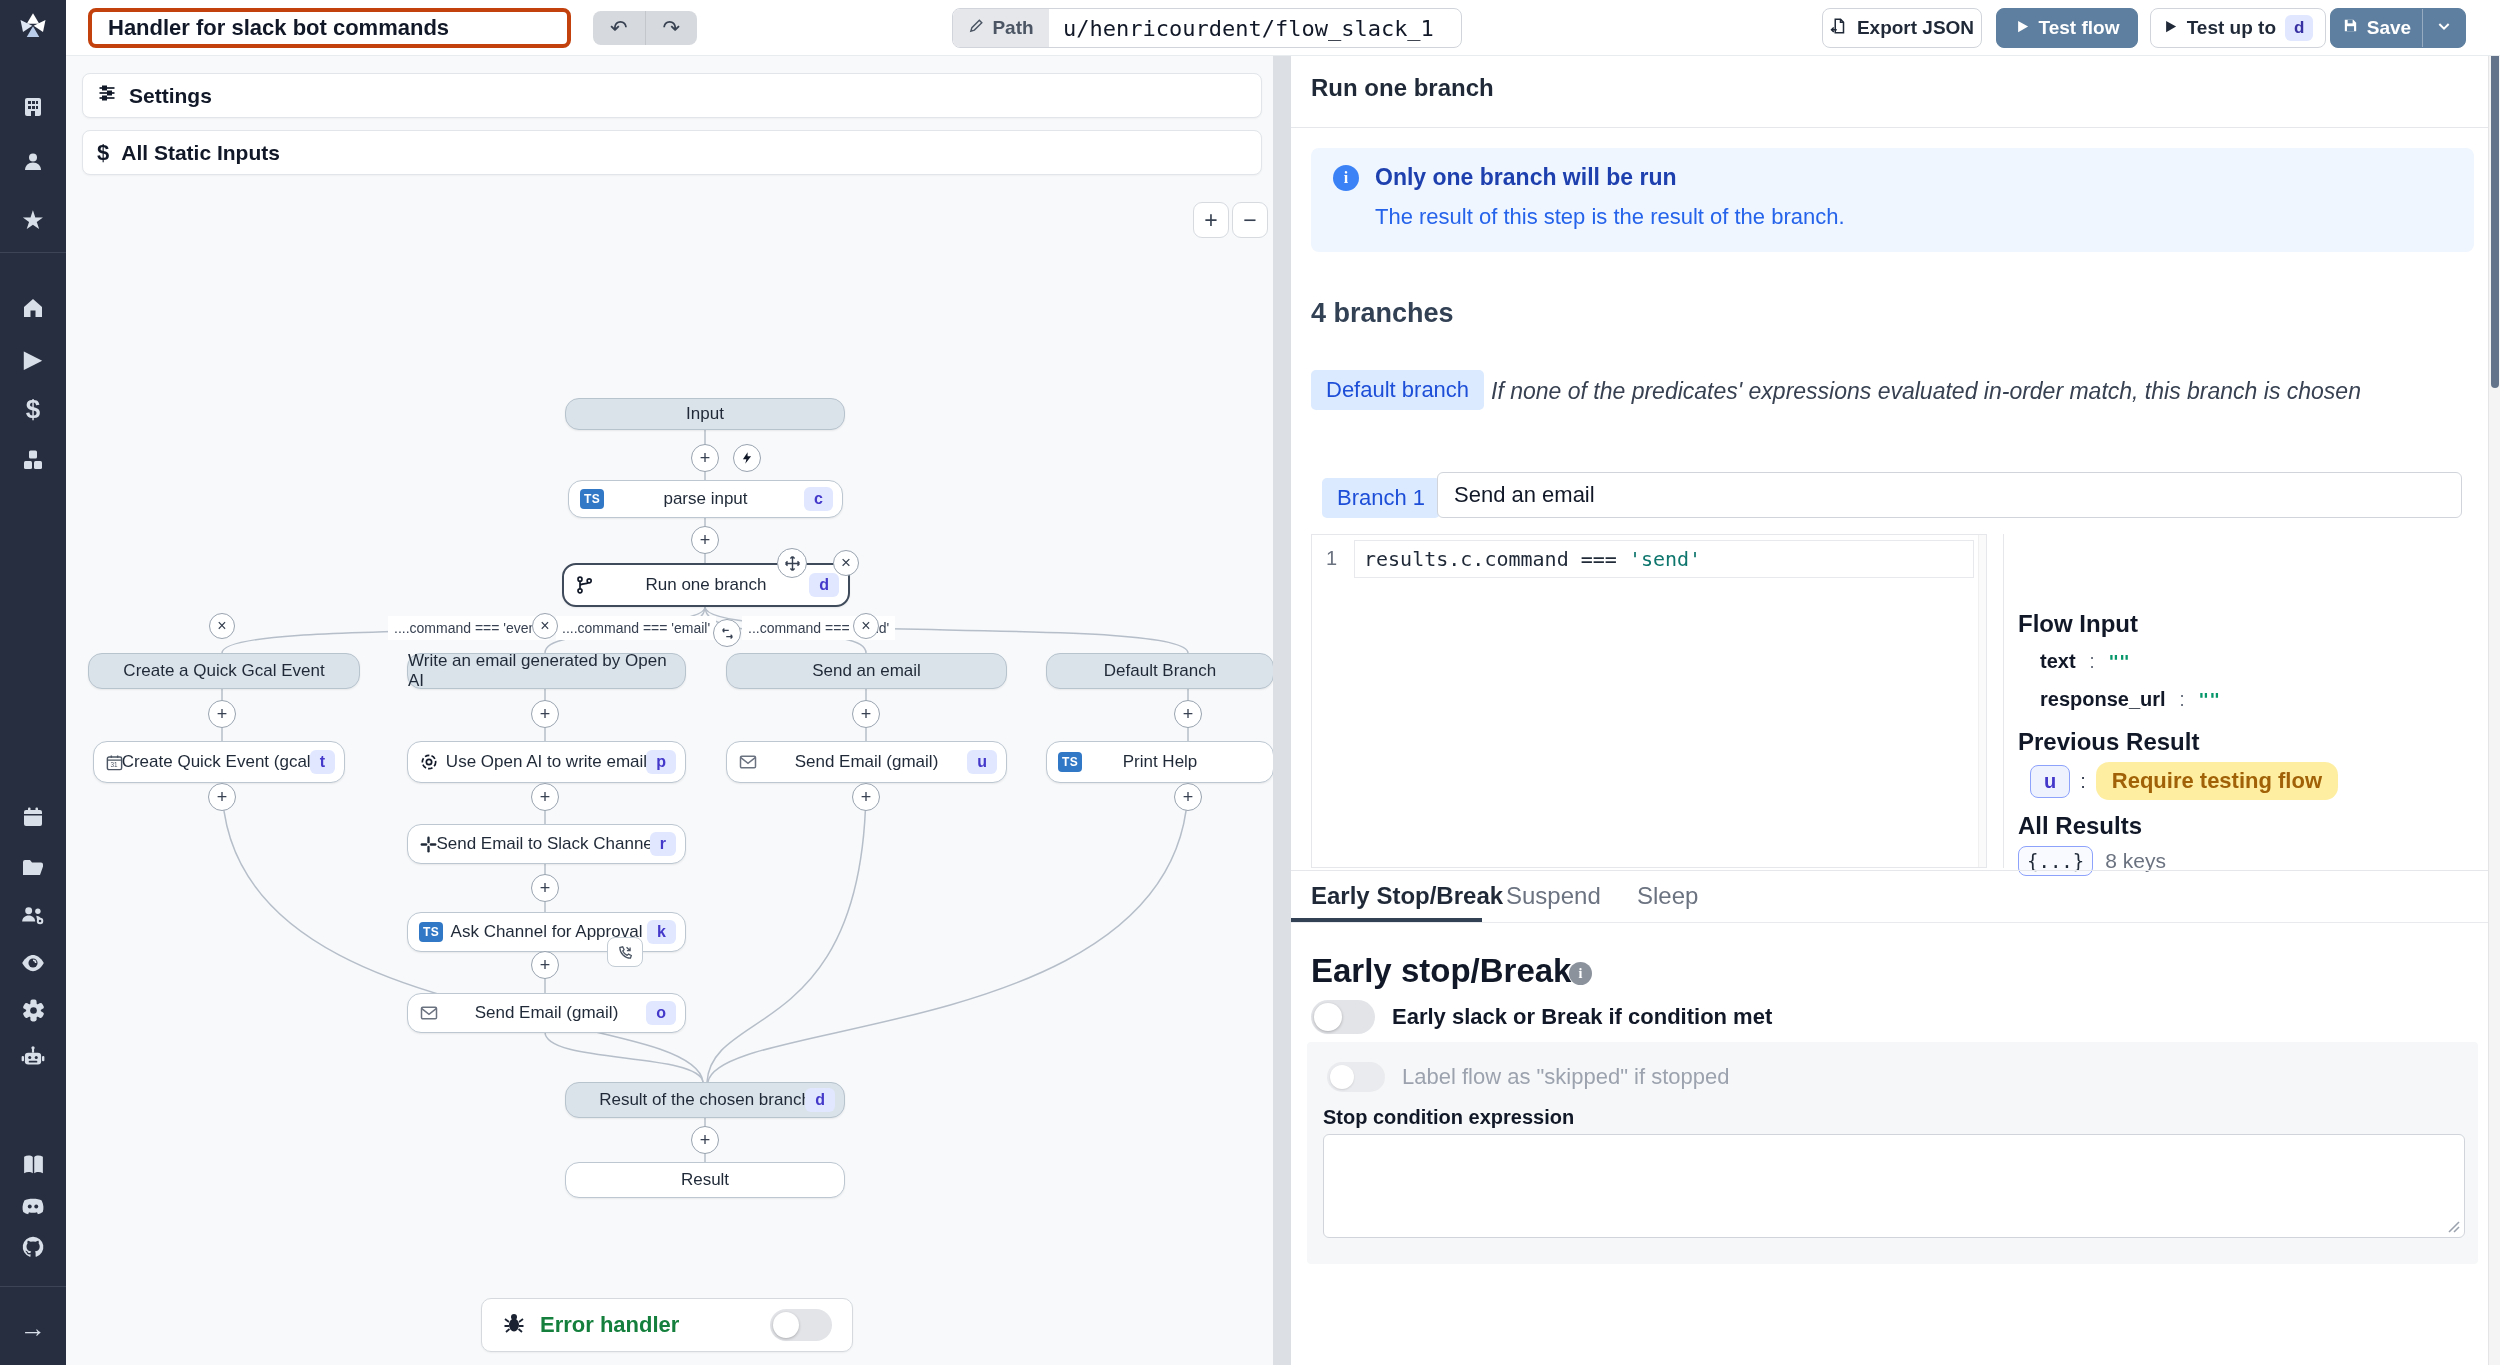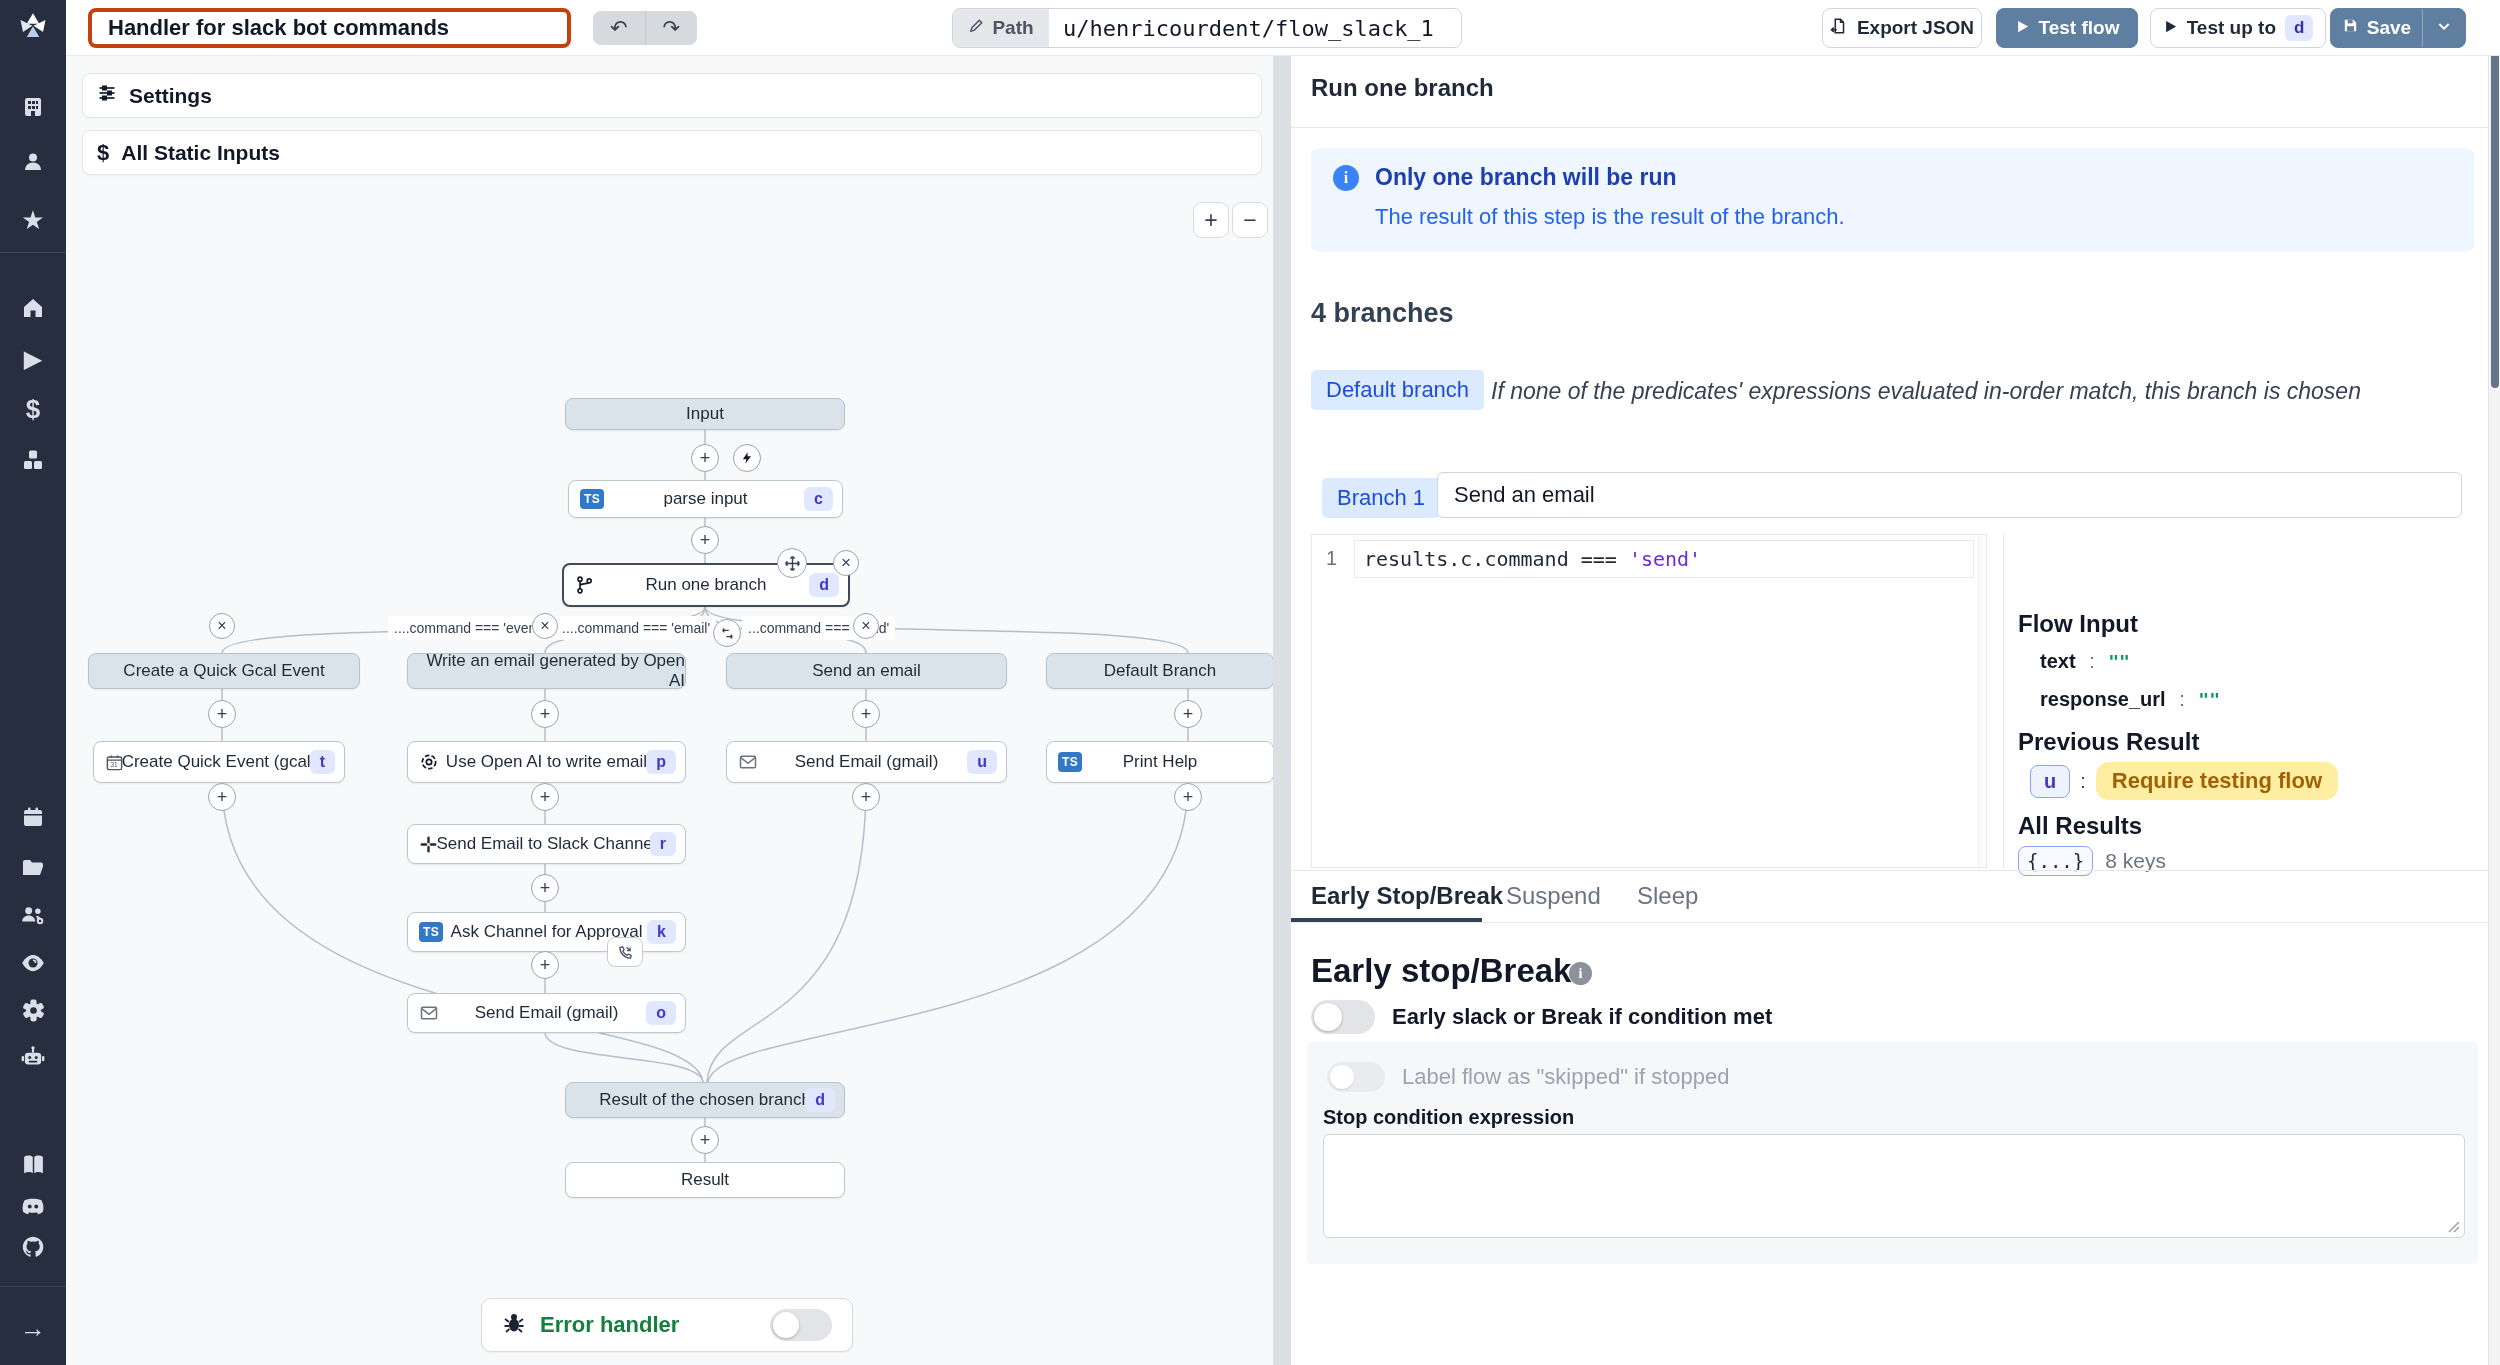--- a/index.html
+++ b/index.html
@@ -18,21 +18,21 @@
   .tb-input { position:absolute; border:4px solid #c2410c; border-radius:8px; background:#fff; font-size:22px; font-weight:600; color:#111827; padding:0 16px; }
   .btn { position:absolute; display:flex; align-items:center; justify-content:center; gap:9px; border-radius:8px; font-size:19px; font-weight:700; cursor:pointer; }
   .btn.white { background:#fff; border:1px solid #d1d5db; color:#1f2937; }
   .btn.steel { background:#5e7f9f; color:#fff; border:1px solid #5e7f9f; }
   .mini-badge { background:#e0e7ff; color:#3730a3; border-radius:6px; padding:3px 9px; font-size:17px; font-weight:700; }
 
   
   #flow { left:66px; top:56px; width:1207px; height:1309px; background:#f7f9fb; overflow:hidden; }
   .bigbox { position:absolute; left:16px; width:1180px; height:45px; background:#fff; border:1px solid #e2e5e9; border-radius:8px; display:flex; align-items:center; gap:12px; padding:0 14px; font-size:21px; font-weight:700; color:#111827; cursor:pointer; box-shadow:0 1px 2px rgba(0,0,0,.04); }
   .zoombtn { position:absolute; width:36px; height:36px; background:#fff; border:1px solid #d7dbe0; border-radius:9px; font-size:23px; color:#374151; display:flex; align-items:center; justify-content:center; cursor:pointer; }
-  .node { position:absolute; background:#fff; border:1px solid #bdc7d1; border-radius:8px; display:flex; align-items:center; justify-content:center; font-size:17px; color:#1f2937; box-shadow:0 1px 2px rgba(0,0,0,.07); cursor:pointer;text-align:right; }
+  .node { position:absolute; background:#fff; border:1px solid #bdc7d1; border-radius:14px; display:flex; align-items:center; justify-content:center; font-size:17px; color:#1f2937; box-shadow:0 1px 2px rgba(0,0,0,.07); cursor:pointer; }
   .node.gray { background:#dbe3ea; border-color:#b7c3cd; }
   .node.sel { border:2px solid #3f4a5a; }
   .node .nicon { position:absolute; left:11px; display:flex; align-items:center; }
   .node .nbadge { position:absolute; right:9px; background:#e0e7ff; color:#4338ca; font-weight:700; font-size:16px; border-radius:6px; padding:3px 10px; }
   .tsbadge { background:#3178c6; color:#fff; font-size:12px; font-weight:700; border-radius:4px; padding:3px 4px; letter-spacing:.5px; }
   .dot { position:absolute; background:#fff; border:1px solid #99a3af; border-radius:50%; display:flex; align-items:center; justify-content:center; color:#374151; cursor:pointer; z-index:5; }
   .pred { position:absolute; background:#fff; color:#374151; font-size:14px; padding:4px 6px; z-index:4; cursor:default; white-space:nowrap; }
 
   
   #rpanel { left:1291px; top:56px; width:1197px; height:1309px; background:#fff; }
@@ -458,21 +458,21 @@
 
     <div class="chip" style="left:20px; top:314px;">Default branch</div>
     <div class="abs" style="left:200px; top:322px; font-size:23px; font-style:italic; color:#374151;">If none of the predicates' expressions evaluated in-order match, this branch is chosen</div>
 
     <div class="chip" style="left:31px; top:422px;">Branch 1</div>
     <input class="abs" style="left: 146px; top: 416px; width: 1025px; height: 46px; border: 1px solid rgb(209, 213, 219); border-radius: 6px; font-size: 22px; color: rgb(17, 24, 39); padding: 0px 16px; font-family: &quot;Liberation Sans&quot;, sans-serif;" value="Send an email">
 
     <div class="abs" style="left:20px; top:478px; width:676px; height:334px; background:#fff; border:1px solid #e5e7eb;">
       <div class="abs" style="left:14px; top:12px; font-size:20px; color:#6b7280;" class2="mono" style2="">1</div>
       <div class="abs" style="left:42px; top:5px; width:620px; height:38px; border:1px solid #e7e9ed;"></div>
-      <div class="abs mono" style="left:52px; top:12px; font-size:20px; color:#1f2937; white-space:pre;"><span>results.c.command === </span><span style="color:#6d28d9;text-align:right;">'send'</span></div>
+      <div class="abs mono" style="left:52px; top:12px; font-size:20px; color:#1f2937; white-space:pre;"><span>results.c.command === </span><span style="color:#0f766e;text-align:right;">'send'</span></div>
       <div class="abs" style="right:0; top:0; width:8px; height:100%; background:#fafafa; border-left:1px solid #f0f0f0;"></div>
     </div>
     <div class="abs" style="left:712px; top:478px; width:1px; height:334px; background:#e5e7eb;"></div>
 
     <div class="sechead" style="left:727px; top:554px;">Flow Input</div>
     <div class="abs" style="left:749px; top:594px; font-size:20px;">
       <span style="font-weight:700; color:#111827;">text</span>
       <span style="color:#6b7280; padding:0 8px;">:</span>
       <span class="mono" style="color:#059669; font-size:18px; font-weight:700;">""</span>
     </div>

